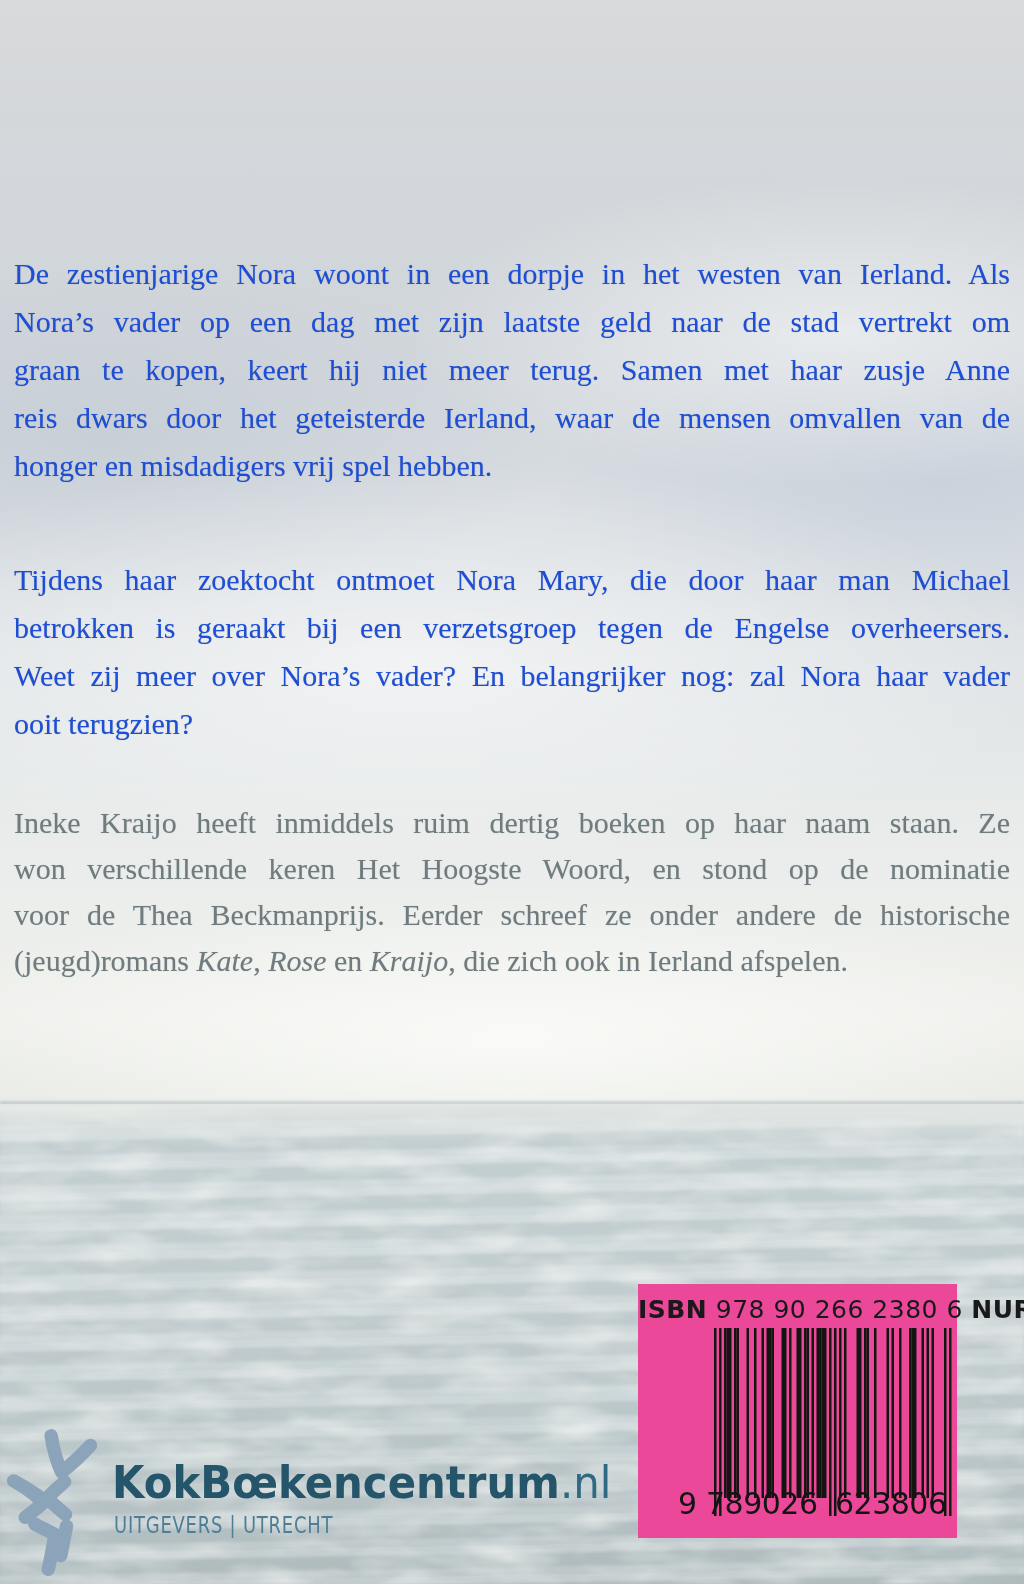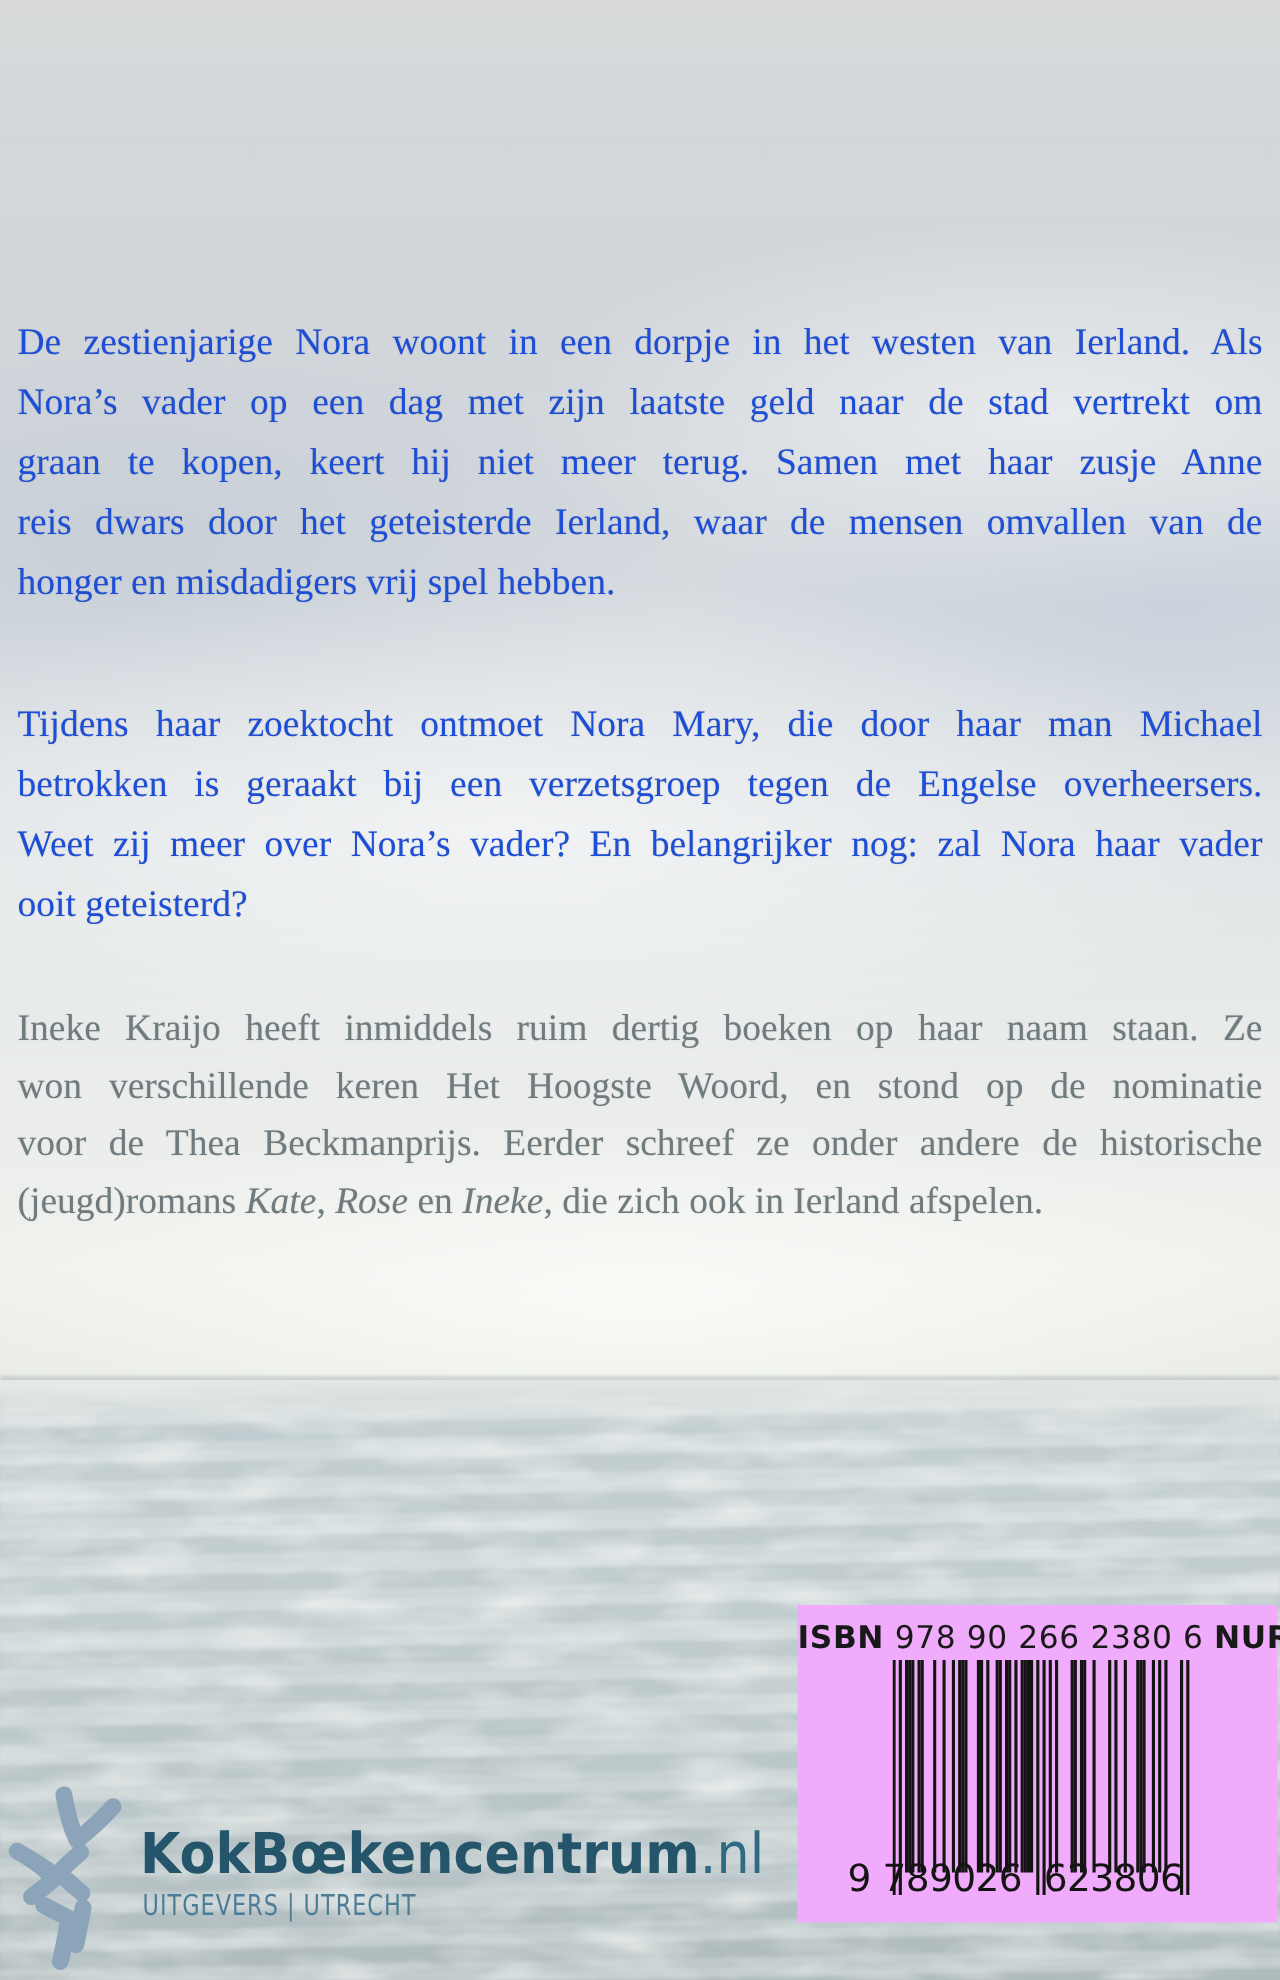--- a/index.html
+++ b/index.html
@@ -40,22 +40,22 @@
     text-shadow:0 0 1px rgba(44,50,52,.30);}
   .para .line{height:48px;line-height:48px;text-align:justify;text-align-last:justify;}
   .para .line.last{text-align-last:auto;}
   .p1{top:250px;}
   .p2{top:556px;}
   .author{top:800px;color:#6f7b7e;text-shadow:0 0 1px rgba(111,123,126,.35);}
   .author .line{height:46px;line-height:46px;}
   em{font-style:italic;}
   
   .barcode-box{
-    position:absolute;left:638px;top:1284px;width:384px;height:254px;
-    background:#f0abfc;font-family:"DejaVu Sans", sans-serif;color:#191919;
+    position:absolute;left:638px;top:1284px;width:319px;height:254px;
+    background:#ec4899;font-family:"DejaVu Sans", sans-serif;color:#191919;
   }
   .isbn-line{margin-top:11px;text-align:center;font-size:25px;letter-spacing:.5px;white-space:nowrap;}
   .isbn-line .b{font-weight:bold;}
   #bars{position:absolute;left:76px;top:44px;}
   .bc-digits span{position:absolute;top:202px;font-size:30px;letter-spacing:-.5px;color:#141412;}
   #bc-first{left:40px;}
   #bc-g1{left:68px;}
   #bc-g2{left:197px;}
   
   .publisher{position:absolute;left:0;top:1420px;width:640px;height:164px;}
@@ -105,28 +105,28 @@
       <div class="line"><span>Nora’s vader op een dag met zijn laatste geld naar de stad vertrekt om</span></div>
       <div class="line"><span>graan te kopen, keert hij niet meer terug. Samen met haar zusje Anne</span></div>
       <div class="line"><span>reis dwars door het geteisterde Ierland, waar de mensen omvallen van de</span></div>
       <div class="line last"><span>honger en misdadigers vrij spel hebben.</span></div>
     </div>
 
   <div class="para p2">
       <div class="line"><span>Tijdens haar zoektocht ontmoet Nora Mary, die door haar man Michael</span></div>
       <div class="line"><span>betrokken is geraakt bij een verzetsgroep tegen de Engelse overheersers.</span></div>
       <div class="line"><span>Weet zij meer over Nora’s vader? En belangrijker nog: zal Nora haar vader</span></div>
-      <div class="line last"><span>ooit geteisterd?</span></div>
+      <div class="line last"><span>ooit terugzien?</span></div>
     </div>
 
   <div class="para author">
       <div class="line"><span>Ineke Kraijo heeft inmiddels ruim dertig boeken op haar naam staan. Ze</span></div>
       <div class="line"><span>won verschillende keren Het Hoogste Woord, en stond op de nominatie</span></div>
       <div class="line"><span>voor de Thea Beckmanprijs. Eerder schreef ze onder andere de historische</span></div>
-      <div class="line last"><span>(jeugd)romans </span><em>Kate</em><span>, </span><em>Rose</em><span> en </span><em>Ineke</em><span>, die zich ook in Ierland afspelen.</span></div>
+      <div class="line last"><span>(jeugd)romans </span><em>Kate</em><span>, </span><em>Rose</em><span> en </span><em>Kraijo</em><span>, die zich ook in Ierland afspelen.</span></div>
     </div>
 
   <div class="barcode-box">
     <div class="isbn-line">
       <span class="b">ISBN</span>
       <span>978 90 266 2380 6</span>
       <span class="b">NUR</span>
       
     </div>
     <svg id="bars" width="238" height="188">

